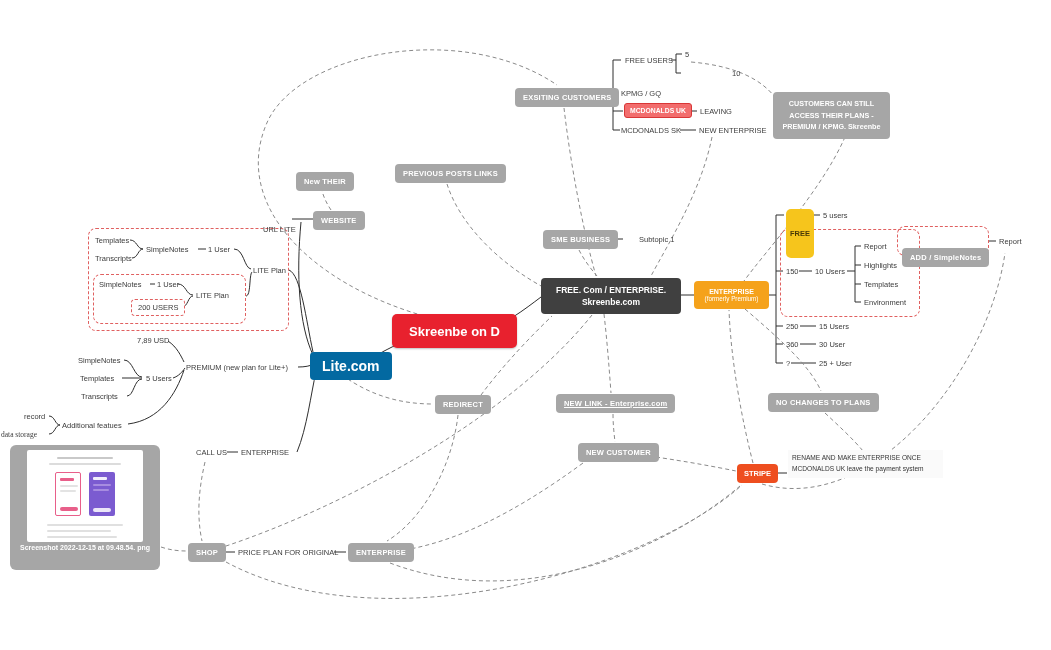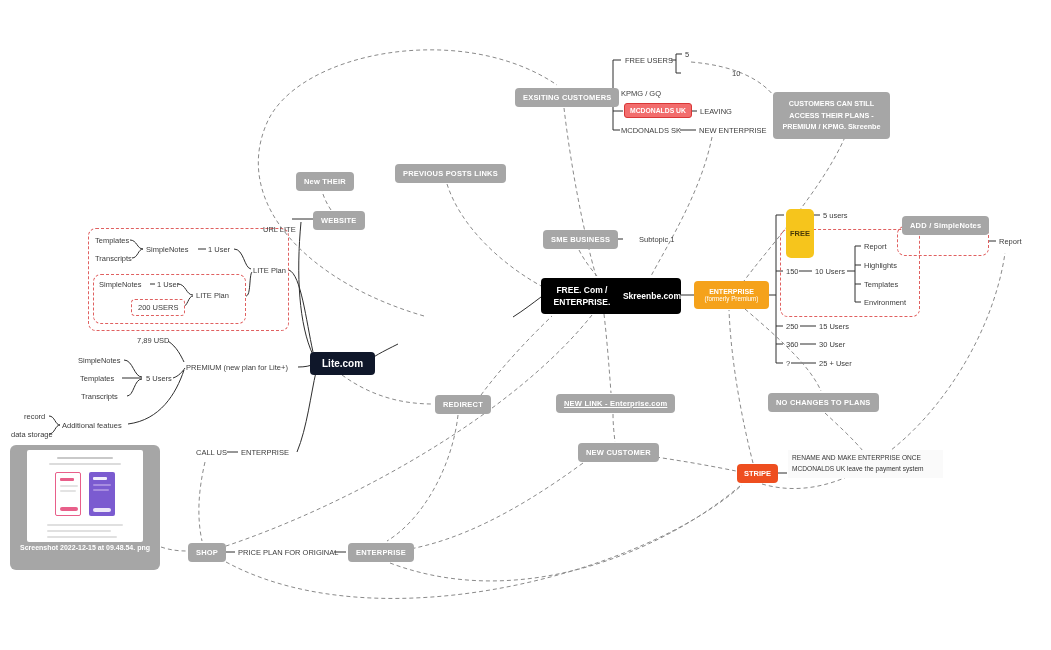--- a/index.html
+++ b/index.html
@@ -4,22 +4,22 @@
 <style>
   * { margin:0; padding:0; box-sizing:border-box; }
   html,body { background:#fff; }
   body { font-family:"Liberation Sans", sans-serif; }
   #canvas { position:relative; width:1051px; height:650px; background:#ffffff; overflow:hidden; }
   svg.wires { position:absolute; left:0; top:0; z-index:0; }
   .node-gray { position:absolute; z-index:3; background:#a6a6a6; color:#fff; font-size:7.5px; font-weight:bold; padding:5px 8px; border-radius:4px; white-space:nowrap; letter-spacing:.2px; }
   .label { position:absolute; z-index:3; color:#3c3c3c; font-size:7.5px; white-space:nowrap; }
   .dashed-box { position:absolute; z-index:1; border:1px dashed #e06060; border-radius:8px; }
   .central { position:absolute; z-index:4; background:#e8212e; color:#fff; font-weight:bold; font-size:13px; display:flex; align-items:center; justify-content:center; border-radius:5px; box-shadow:0 1px 2px rgba(0,0,0,.25); }
-  .lite { position:absolute; z-index:4; background:#0f172a; color:#fff; font-weight:bold; font-size:10px; padding:6px 12px; border-radius:4px; white-space:nowrap; }
-  .freecom { position:absolute; z-index:4; background:#000000; color:#fff; font-weight:bold; font-size:8.5px; border-radius:4px; display:flex; flex-direction:row; align-items:center; justify-content:center; text-align:center; line-height:1.45; }
+  .lite { position:absolute; z-index:4; background:#0369a1; color:#fff; font-weight:bold; font-size:14px; padding:6px 12px; border-radius:4px; white-space:nowrap; }
+  .freecom { position:absolute; z-index:4; background:#404040; color:#fff; font-weight:bold; font-size:8.5px; border-radius:4px; display:flex; flex-direction:column; align-items:center; justify-content:center; text-align:center; line-height:1.45; }
   .entprem { position:absolute; z-index:4; background:#f5a21b; color:#fff; border-radius:4px; display:flex; flex-direction:column; align-items:center; justify-content:center; text-align:center; padding:3px 5px; }
   .entprem .l1 { font-size:7px; font-weight:bold; }
   .entprem .l2 { font-size:6.3px; }
   .stripe { position:absolute; z-index:4; background:#ee4e1f; color:#fff; font-weight:bold; font-size:7.5px; padding:5px 7px; border-radius:4px; white-space:nowrap; }
   .mcd { position:absolute; z-index:4; background:#f26d6d; border:1px solid #d93636; color:#fff; font-weight:bold; font-size:6.8px; padding:3px 5px; border-radius:3px; white-space:nowrap; }
   .freetag { position:absolute; z-index:4; background:#f6c51c; color:#4a3a06; font-weight:bold; font-size:7.5px; padding:20px 4px; border-radius:5px; white-space:nowrap; }
   .users200 { position:absolute; z-index:4; border:1px dashed #e06060; border-radius:4px; color:#3c3c3c; font-size:7.5px; padding:3px 6px; white-space:nowrap; background:#fff; }
   .note-gray { position:absolute; z-index:3; background:#a6a6a6; color:#fff; font-size:7.2px; font-weight:bold; text-align:center; line-height:1.6; padding:6px 8px; border-radius:4px; }
   .note-plain { position:absolute; z-index:3; background:#fafafa; color:#333; font-size:6.6px; line-height:1.65; padding:3px 4px; }
   .thumb { position:absolute; z-index:3; background:#a6a6a6; border-radius:6px; }
@@ -126,20 +126,23 @@
       <path d="M 745 309 C 781 340 810 366 821 391"></path>
       <path d="M 390 563 C 520 612 662 552 740 486"></path>
     </g>
   </svg>
 
   <div class="dashed-box" style="left:88px; top:228px; width:201px; height:103px;"></div>
   <div class="dashed-box" style="left:93px; top:274px; width:153px; height:50px;"></div>
   <div class="dashed-box" style="left:780px; top:229px; width:140px; height:88px;"></div>
   <div class="dashed-box" style="left:897px; top:226px; width:92px; height:30px;"></div>
 
+  <div class="central" style="left:392px; top:314px; width:125px; height:34px;">
+      <span>Skreenbe on D</span>
+    </div>
   <div class="lite" style="left:310px; top:352px;"><span>Lite.com</span></div>
   <div class="freecom" style="left:541px; top:278px; width:140px; height:36px;">
     <span>FREE. Com / ENTERPRISE.</span>
     <span>Skreenbe.com</span>
   </div>
   <div class="entprem" style="left:694px; top:281px; width:75px; height:28px;">
     <span class="l1">ENTERPRISE</span>
     <span class="l2">(formerly Premium)</span>
   </div>
 
@@ -172,40 +175,40 @@
   <div class="users200" style="left:131px; top:299px;">200 USERS</div>
   <div class="label" style="left:196px; top:291px;">LITE Plan</div>
 
   <div class="label" style="left:137px; top:336px;">7,89 USD</div>
   <div class="label" style="left:78px; top:356px;">SimpleNotes</div>
   <div class="label" style="left:80px; top:374px;">Templates</div>
   <div class="label" style="left:81px; top:392px;">Transcripts</div>
   <div class="label" style="left:146px; top:374px;">5 Users</div>
   <div class="label" style="left:186px; top:363px;">PREMIUM (new plan for Lite+)</div>
   <div class="label" style="left:24px; top:412px;">record</div>
-  <div class="label" style="left:11px; top:430px;">data storage</div>
+  <div class="label" style="left:1px; top:430px;font-family:Liberation Serif, serif;">data storage</div>
   <div class="label" style="left:62px; top:421px;">Additional featues</div>
   <div class="label" style="left:196px; top:448px;">CALL US</div>
   <div class="label" style="left:241px; top:448px;">ENTERPRISE</div>
 
   <div class="freetag" style="left:786px; top:209px;">FREE</div>
   <div class="label" style="left:823px; top:211px;">5 users</div>
   <div class="label" style="left:786px; top:267px;">150</div>
   <div class="label" style="left:815px; top:267px;">10 Users</div>
   <div class="label" style="left:864px; top:242px;">Report</div>
   <div class="label" style="left:864px; top:261px;">Highlights</div>
   <div class="label" style="left:864px; top:280px;">Templates</div>
   <div class="label" style="left:864px; top:298px;">Environment</div>
   <div class="label" style="left:786px; top:322px;">250</div>
   <div class="label" style="left:819px; top:322px;">15 Users</div>
   <div class="label" style="left:786px; top:340px;">360</div>
   <div class="label" style="left:819px; top:340px;">30 User</div>
   <div class="label" style="left:786px; top:359px;">?</div>
   <div class="label" style="left:819px; top:359px;">25 + User</div>
-  <div class="node-gray" style="left:902px; top:216px;"><span>ADD / SimpleNotes</span></div>
+  <div class="node-gray" style="left:902px; top:248px;"><span>ADD / SimpleNotes</span></div>
   <div class="label" style="left:999px; top:237px;">Report</div>
 
   <div class="node-gray" style="left:435px; top:395px;"><span>REDIRECT</span></div>
   <div class="node-gray" style="left:556px; top:394px;text-decoration:underline;"><span>NEW LINK - Enterprise.com</span></div>
   <div class="node-gray" style="left:578px; top:443px;"><span>NEW CUSTOMER</span></div>
   <div class="node-gray" style="left:768px; top:393px;"><span>NO CHANGES TO PLANS</span></div>
   <div class="stripe" style="left:737px; top:464px;"><span>STRIPE</span></div>
   <div class="note-plain" style="left:788px; top:450px; width:155px;">RENAME AND MAKE ENTERPRISE ONCE MCDONALDS UK leave the payment system</div>
 
   <div class="node-gray" style="left:188px; top:543px;"><span>SHOP</span></div>

